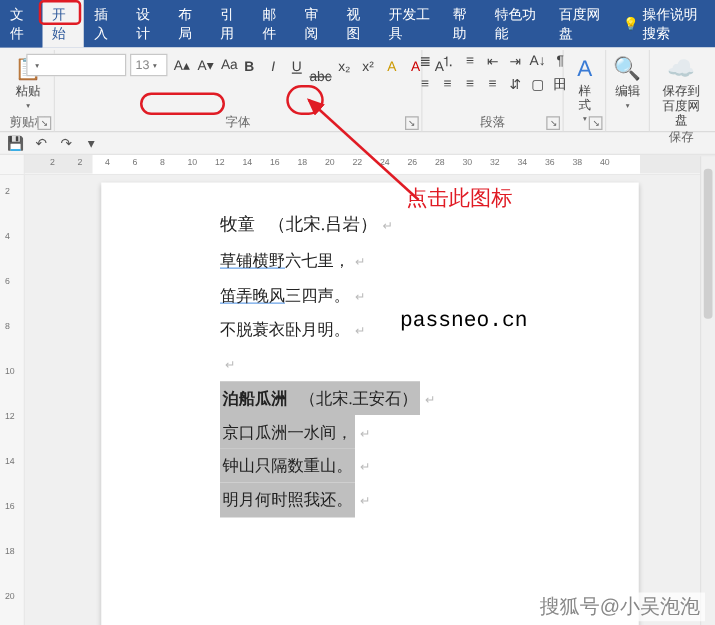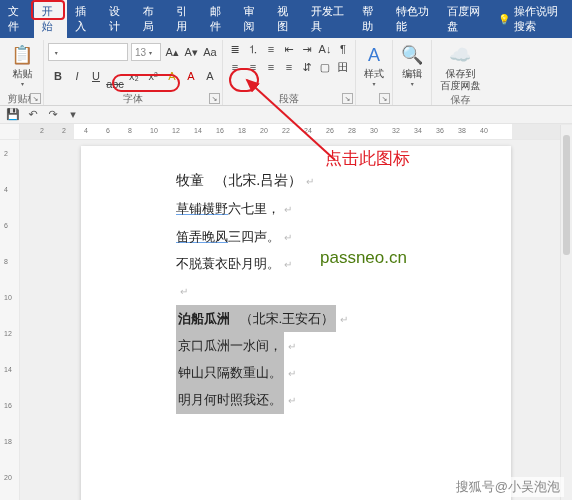--- a/index.html
+++ b/index.html
@@ -63,21 +63,21 @@
   }
   .vbtn {
     display:flex; flex-direction:column; align-items:center;
     padding:2px 4px; gap:1px; cursor:pointer;
   }
   .vbtn .ic { font-size:18px; height:24px; display:flex; align-items:center;}
   .vbtn .lb { font-size:10px; color:#444; line-height:11px; text-align:center;}
   .dd { font-size:6px; color:#666; }
   .font-row1 { display:flex; gap:3px; align-items:center; height:22px;}
   .font-row2 { display:flex; gap:3px; align-items:center; height:22px; margin-top:2px;}
-  .font-rows { display:flex; flex-direction:column;align-items:flex-end;}
+  .font-rows { display:flex; }
   .combo {
     height:18px; border:1px solid #c8c8c8; background:#fff;
     font-size:10px; display:flex; align-items:center; padding:0 3px;
     color:#888;
   }
   .mini {
     width:16px; height:16px; display:flex; align-items:center; justify-content:center;
     font-size:11px; color:#444; cursor:pointer;
   }
   .mini.bold{font-weight:700;}
@@ -145,26 +145,26 @@
   .cr { color:#bbb; font-size:10px; padding-left:4px;}
   .title1 { font-size:14px; }
   .u { text-decoration: underline; text-decoration-color:#6ba3e8;}
   .sel {
     background:#bfbfbf;
     display:inline-block;
     padding: 0 2px;
   }
   .watermark {
     position:absolute; top:248px; left:320px;
-    color:#4d7c0f; font-size:17px; font-family:Liberation Sans, sans-serif;
+    color:#000000; font-size:17px; font-family:Liberation Mono, monospace;
     pointer-events:none;
   }
   .attribution {
     position:absolute; bottom:3px; right:8px;
-    font-size:13px; color:#888; background:rgba(255,255,255,.7);
+    font-size:16px; color:#888; background:rgba(255,255,255,.7);
     padding:1px 4px;
   }
   .scrollbar-v {
     position:absolute; right:0; top:125px; bottom:0; width:12px;
     background:#f0f0f0; border-left:1px solid #e2e2e2;
   }
   .scrollbar-v .thumb{
     position:absolute; left:2px; right:2px; top:10px; height:120px;
     background:#cfcfcf; border-radius:3px;
   }

